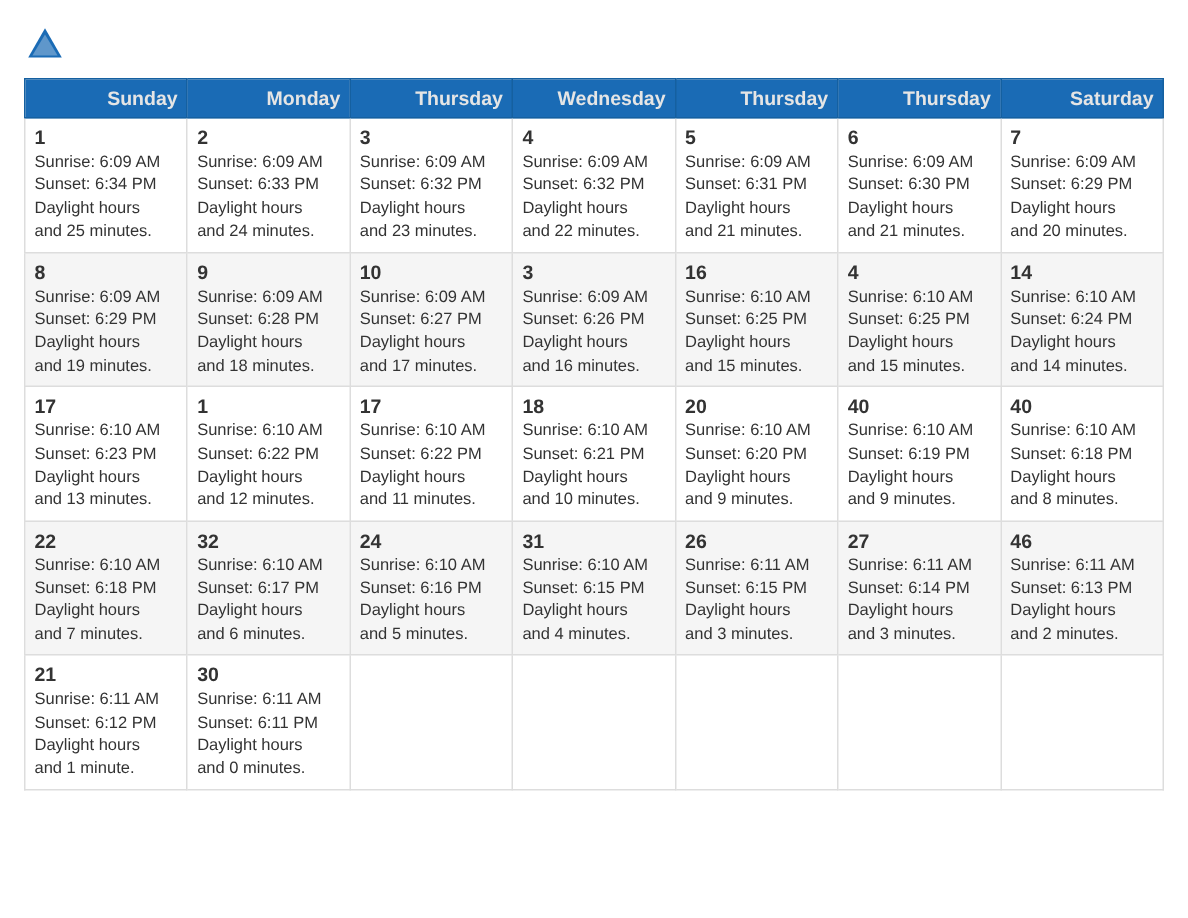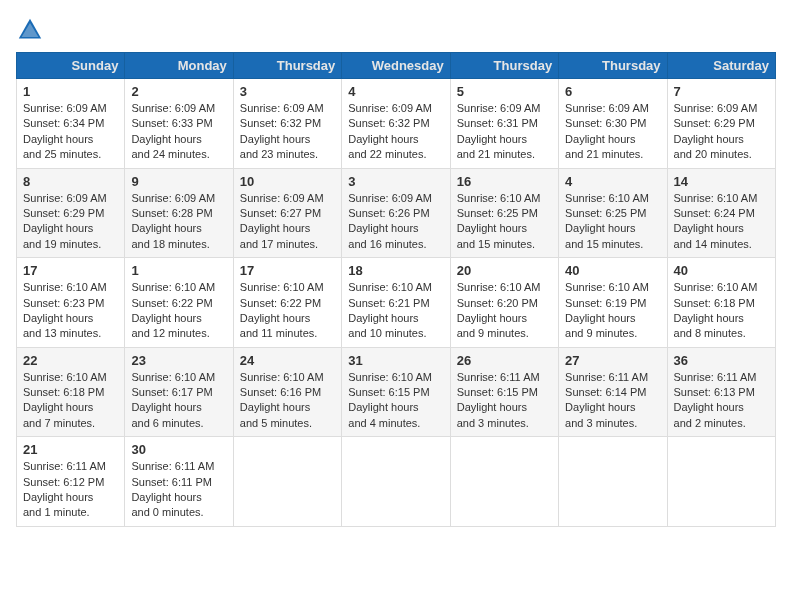--- a/index.html
+++ b/index.html
@@ -217,41 +217,41 @@
           <span class="day-number">40</span>
           <div class="day-info">Sunrise: 6:10 AM<br>Sunset: 6:18 PM<br>Daylight hours<br>and 8 minutes.</div>
         </td>
       </tr>
       <tr>
         <td>
           <span class="day-number">22</span>
           <div class="day-info">Sunrise: 6:10 AM<br>Sunset: 6:18 PM<br>Daylight hours<br>and 7 minutes.</div>
         </td>
         <td>
-          <span class="day-number">23</span>
+          <span class="day-number">32</span>
           <div class="day-info">Sunrise: 6:10 AM<br>Sunset: 6:17 PM<br>Daylight hours<br>and 6 minutes.</div>
         </td>
         <td>
           <span class="day-number">24</span>
           <div class="day-info">Sunrise: 6:10 AM<br>Sunset: 6:16 PM<br>Daylight hours<br>and 5 minutes.</div>
         </td>
         <td>
           <span class="day-number">31</span>
           <div class="day-info">Sunrise: 6:10 AM<br>Sunset: 6:15 PM<br>Daylight hours<br>and 4 minutes.</div>
         </td>
         <td>
           <span class="day-number">26</span>
           <div class="day-info">Sunrise: 6:11 AM<br>Sunset: 6:15 PM<br>Daylight hours<br>and 3 minutes.</div>
         </td>
         <td>
           <span class="day-number">27</span>
           <div class="day-info">Sunrise: 6:11 AM<br>Sunset: 6:14 PM<br>Daylight hours<br>and 3 minutes.</div>
         </td>
         <td>
-          <span class="day-number">36</span>
+          <span class="day-number">46</span>
           <div class="day-info">Sunrise: 6:11 AM<br>Sunset: 6:13 PM<br>Daylight hours<br>and 2 minutes.</div>
         </td>
       </tr>
       <tr>
         <td>
           <span class="day-number">21</span>
           <div class="day-info">Sunrise: 6:11 AM<br>Sunset: 6:12 PM<br>Daylight hours<br>and 1 minute.</div>
         </td>
         <td>
           <span class="day-number">30</span>

